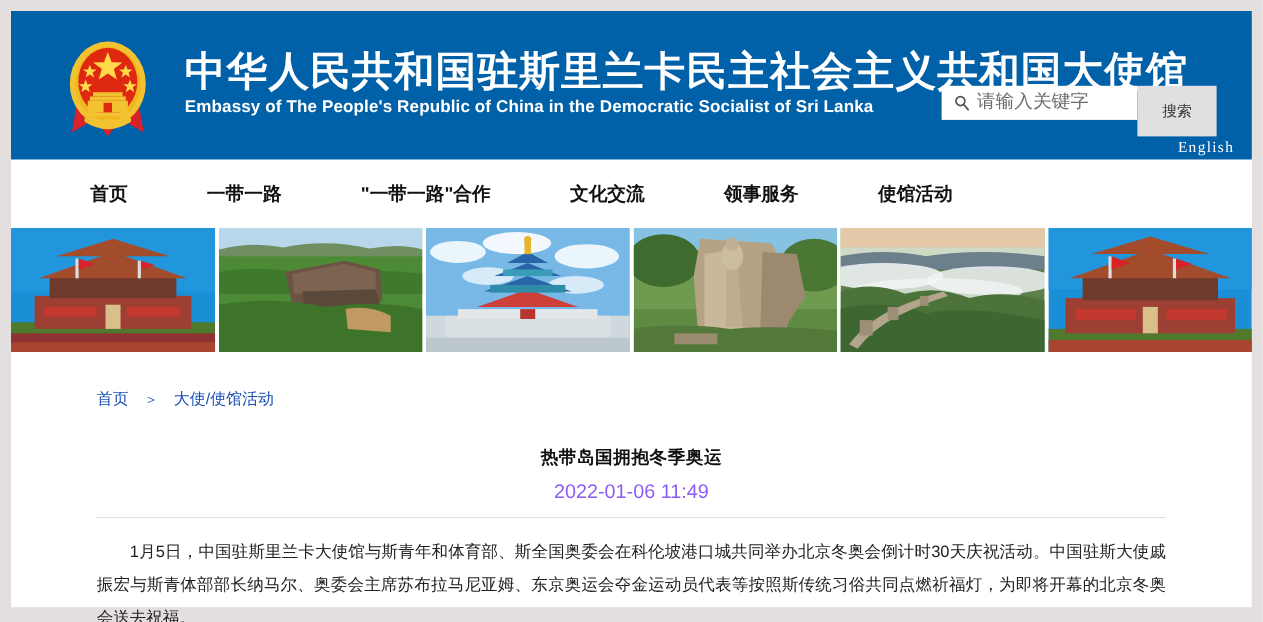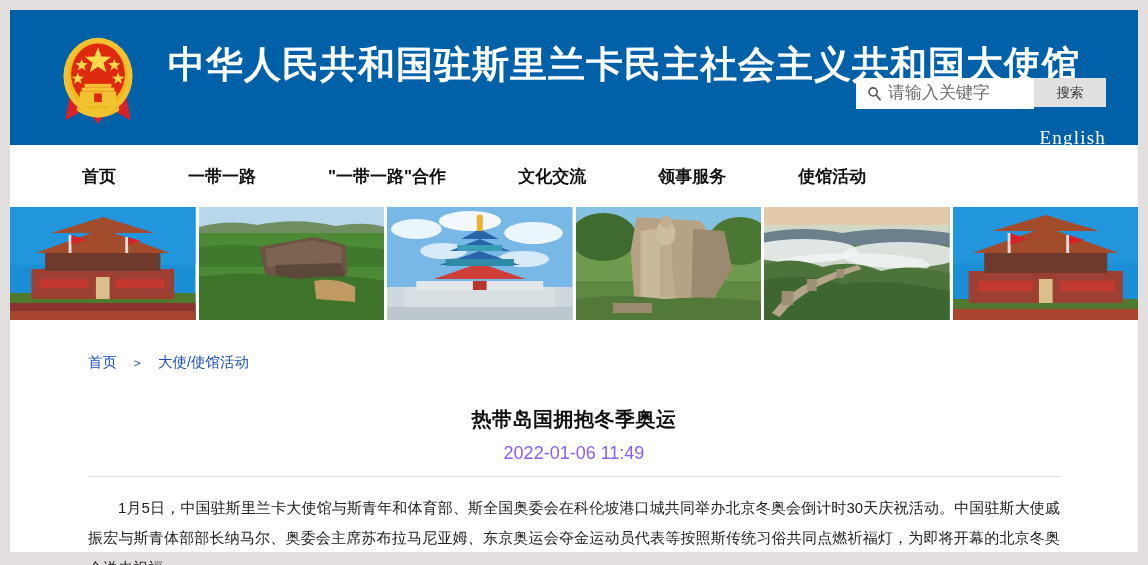--- a/index.html
+++ b/index.html
@@ -89,36 +89,36 @@
     font-family: Liberation Mono, monospace;
     font-size: 17px;
     color: #333;
     width: 140px;
     margin-left: 4px;
     padding: 0;
   }
   .search-input::placeholder { color: #6d6d6d; }
   .search-btn {
     width: 72px;
-    height: 29px;
+    height: 46px;
     background: #e0e0e0;
     border: none;
     color: #333333;
     font-family: "Liberation Sans", sans-serif;
     font-size: 13.5px;
     cursor: pointer;
     padding: 0;
   }
   .lang-link {
     position: absolute;
-    right: 32px;
+    right: 16px;
     top: 117px;
     color: #ffffff;
     font-family: "Liberation Serif", serif;
-    font-size: 19px;
+    font-size: 14px;
     letter-spacing: 1.2px;
     text-decoration: none;
     cursor: pointer;
     margin-left: 48px;
   }
 
   
   .nav {
     height: 62px;
     background: #ffffff;
@@ -162,21 +162,21 @@
   .breadcrumb a {
     color: #1a4fb4;
     text-decoration: none;
     cursor: pointer;
   }
   .breadcrumb .sep { color: #1a4fb4; font-size: 13px; }
 
   .article { padding-top: 34px; }
   .article-title {
     text-align: center;
-    font-size: 20px;
+    font-size: 16px;
     font-weight: bold;
     color: #111111;
     letter-spacing: 0.5px;
   }
   .article-date {
     text-align: center;
     font-size: 18px;
     color: #8b5cf6;
     margin-top: 10px;
   }
@@ -226,20 +226,21 @@
         <rect x="29" y="73" width="42" height="4" fill="#f2c230"></rect>
         <rect x="46" y="64" width="8" height="9" fill="#de2910"></rect>
 
         <path d="M28 78 Q50 92 72 78 L72 82 Q50 96 28 82 Z" fill="#f2c230"></path>
         <ellipse cx="50" cy="84" rx="7" ry="5" fill="#f2c230"></ellipse>
       </svg>
     </div>
 
     <div class="title-block">
       <div class="title-cn">中华人民共和国驻斯里兰卡民主社会主义共和国大使馆</div>
+      <div class="title-en">Embassy of The People's Republic of China in the Democratic Socialist of Sri Lanka</div>
     </div>
 
     <div class="search-wrap">
       <div class="search-field">
         <span class="search-icon-box">
           <svg width="15" height="15" viewBox="0 0 16 16">
             <circle cx="6.5" cy="6.3" r="4.3" fill="none" stroke="#555" stroke-width="1.7"></circle>
             <line x1="9.7" y1="9.6" x2="14" y2="14.6" stroke="#555" stroke-width="1.8" stroke-linecap="round"></line>
           </svg>
         </span>

